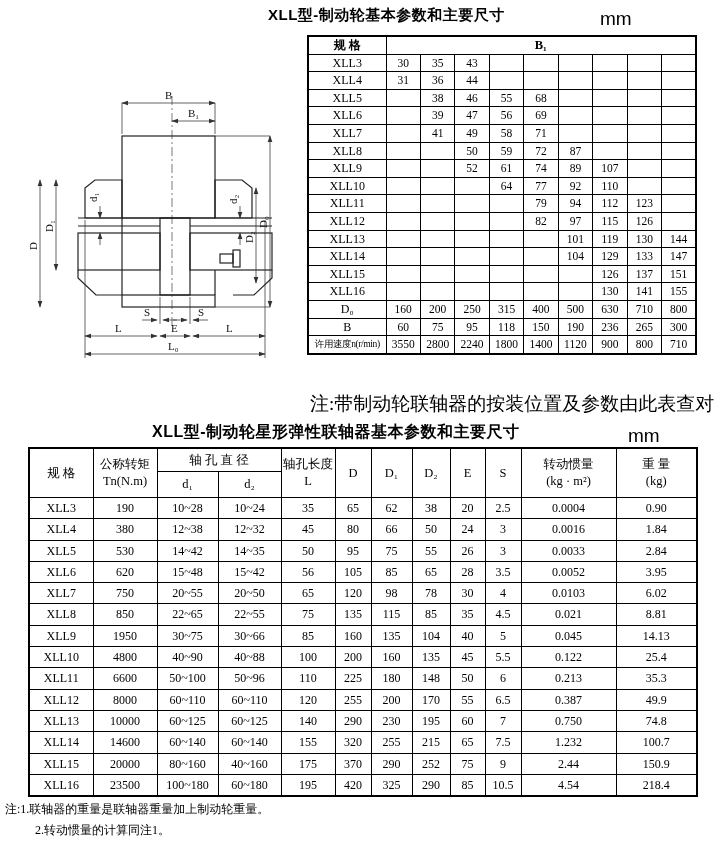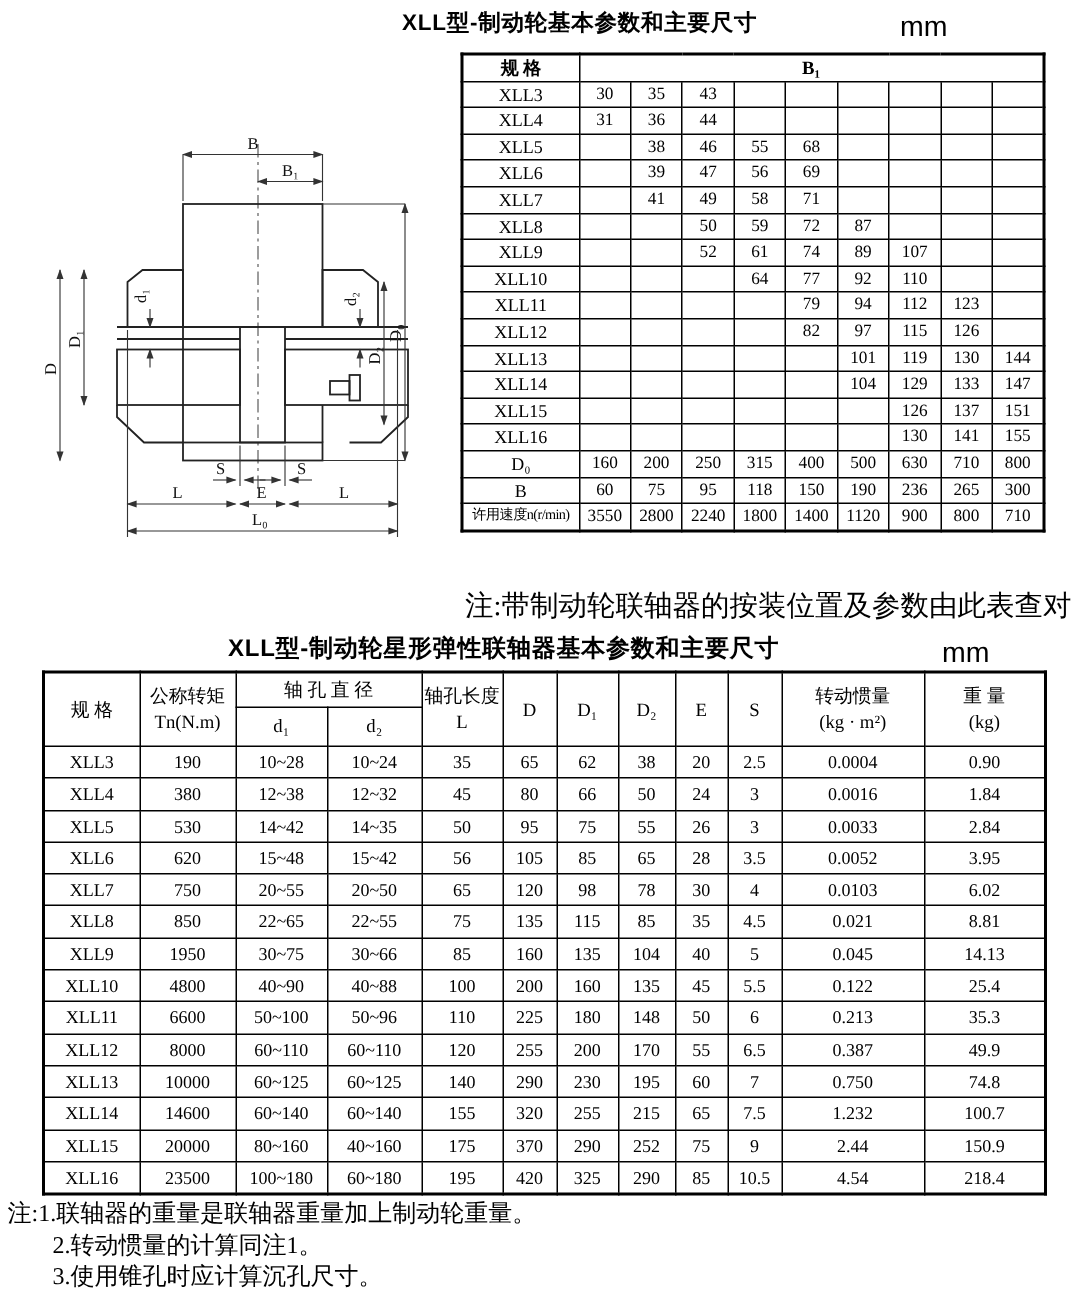--- a/index.html
+++ b/index.html
@@ -27,21 +27,21 @@
   #table2{left:28px;top:447px;width:668px;border:2px solid #000;}
   #table2 thead th{font-size:12.5px;font-weight:normal;line-height:15px;}
   #table2 thead tr:first-child th{height:22px;}
   #table2 thead tr:last-child th{height:25px;}
   #table2 tbody td{height:20.3px;line-height:20.3px;font-size:12px;}
   #table2 .lbl{font-size:12px;}
   .h2line div{line-height:17px;}
 
   
   .note-line{font-size:19px;white-space:nowrap;}
-  .notes div{font-size:16px;line-height:21px;white-space:nowrap;}
+  .notes div{font-size:12px;line-height:21px;white-space:nowrap;}
   .notes .ind{margin-left:30px;}
 
   
   #drawing text{font-size:11px;font-family:"Liberation Serif",serif;fill:#111;}
   #drawing .part{stroke:#222;stroke-width:1.2;fill:none;}
   #drawing .dim{stroke:#333;stroke-width:.75;fill:none;}
   #drawing .cl{stroke:#444;stroke-width:.7;stroke-dasharray:9 3 2 3;fill:none;}
 </style>
 </head>
 <body>
@@ -607,14 +607,13 @@
         <td>10.5</td>
         <td>4.54</td>
         <td>218.4</td>
       </tr>
     </tbody>
 </table>
 
 <div class="abs notes" style="left:5px;top:799px;">
   <div>注:1.联轴器的重量是联轴器重量加上制动轮重量。</div>
   <div class="ind">2.转动惯量的计算同注1。</div>
-  <div class="ind">3.使用锥孔时应计算沉孔尺寸。</div>
 </div>
 
 </body></html>

